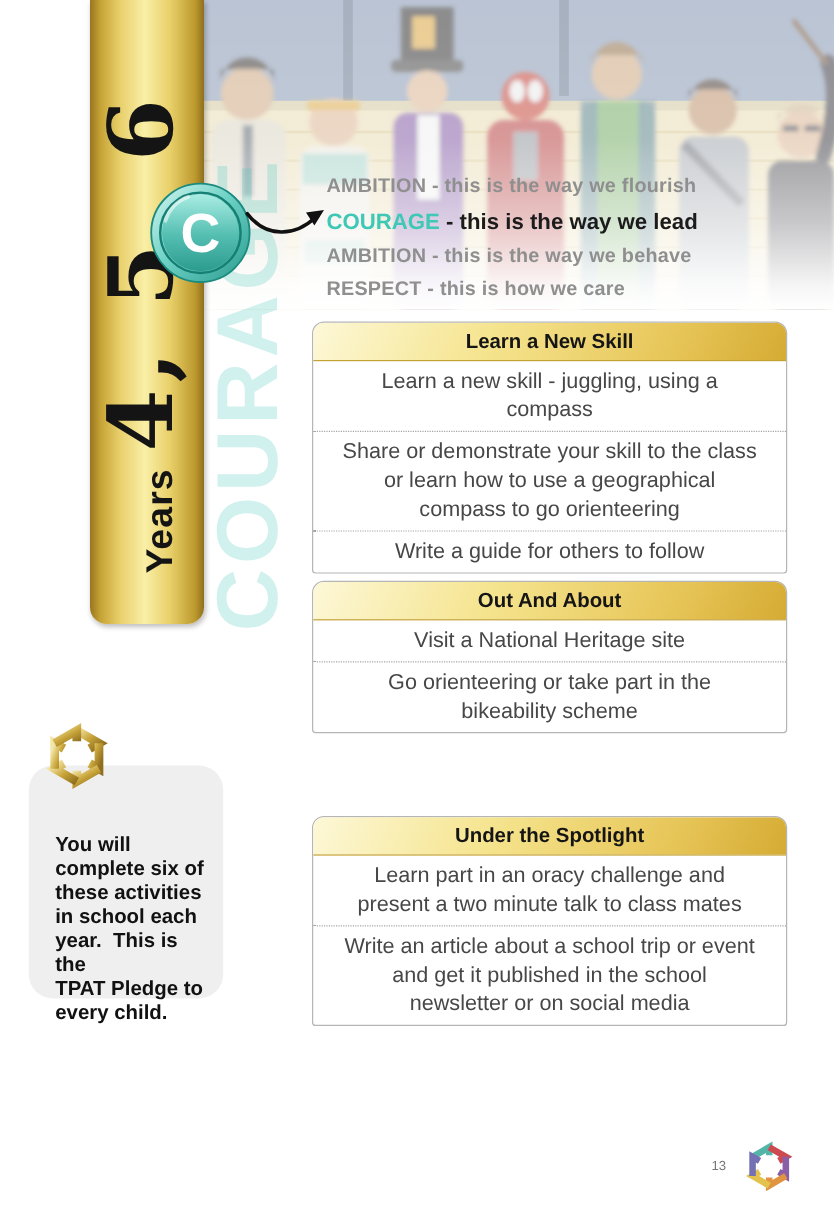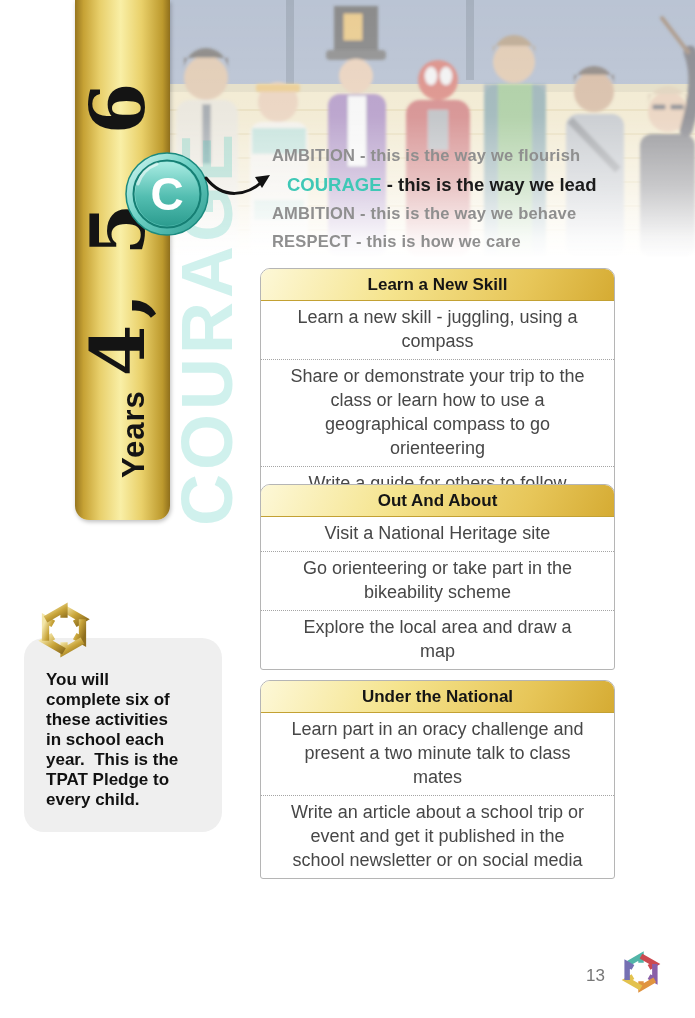--- a/index.html
+++ b/index.html
@@ -44,53 +44,53 @@
   }
   .banner-label{font-size:31px;font-weight:bold;letter-spacing:1px;}
   .banner-numbers{font-family:"DejaVu Serif",serif;font-weight:bold;font-size:74px;margin-left:14px;letter-spacing:6px;}
   
   .badge{position:absolute;left:124px;top:151px;width:86px;height:86px;}
   
   .arrow{position:absolute;left:203px;top:168px;width:72px;height:36px;}
   
   .values{position:absolute;left:272px;top:144px;width:400px;}
   .values .v-line{font-size:16.5px;color:#8f8f8f;margin-bottom:6px;line-height:22px;letter-spacing:0.2px;font-weight:bold;}
-  .values .v-courage{font-size:18.5px;font-weight:bold;line-height:25px;margin-bottom:5px;margin-left:15px;}
+  .values .v-courage{font-size:18.5px;font-weight:bold;line-height:25px;margin-bottom:5px;}
   .values .v-courage .term{color:#3fc8b6;}
   .values .v-courage .rest{color:#1b1b1b;}
   
   .card{
-    position:absolute;left:260px;width:355px;box-sizing:border-box;
+    position:absolute;left:260px;width:396px;box-sizing:border-box;
     background:#fff;border:1px solid #b5b5b5;border-radius:10px 10px 3px 3px;
     overflow:hidden;
   }
   .card-1{top:268px;} .card-2{top:484px;} .card-3{top:680px;}
   .card-header{
     height:31px;line-height:31px;text-align:center;
     font-size:17px;font-weight:bold;color:#151515;
     background:linear-gradient(115deg,#fdf8d8 0%,#f7e globalization 0,#f5e48e 38%,#e7c659 75%,#d5ab33 100%);
     background:linear-gradient(115deg,#fdf8d8 0%,#f5e48e 38%,#e7c659 75%,#d5ab33 100%);
     border-bottom:1px solid #c3a133;
   }
   .card-row{
     padding:5px 24px;text-align:center;font-size:18px;color:#474747;line-height:1.33;
   }
   .card-row + .card-row{border-top:1px dotted #a5a5a5;}
   
   .panel{
-    position:absolute;left:24px;top:638px;width:198px;height:194px;box-sizing:border-box;
+    position:absolute;left:24px;top:638px;width:162px;height:194px;box-sizing:border-box;
     background:#efefef;border-radius:20px;
-    padding:32px 12px 0 22px;
+    padding:56px 12px 0 22px;
   }
   .panel-text{
     font-size:17px;font-weight:bold;color:#111;line-height:20px;white-space:pre-wrap;
   }
   .gold-logo{position:absolute;left:36px;top:602px;width:56px;height:56px;}
   
-  .page-num{position:absolute;left:586px;top:966px;width:26px;text-align:left;font-size:17px;color:#777;}
+  .page-num{position:absolute;left:586px;top:966px;width:26px;text-align:center;font-size:11px;color:#777;}
   .color-logo{position:absolute;left:620px;top:951px;width:42px;height:42px;}
 </style>
 </head>
 <body>
 
 <div class="page">
 
   <div class="photo">
     <svg width="529" height="258" viewBox="0 0 529 258" preserveAspectRatio="none">
       <defs>
@@ -201,33 +201,32 @@
   <div class="values">
     <div class="v-line">AMBITION - this is the way we flourish</div>
     <div class="v-courage"><span class="term">COURAGE</span><span class="rest"> - this is the way we lead</span></div>
     <div class="v-line">AMBITION - this is the way we behave</div>
     <div class="v-line">RESPECT - this is how we care</div>
   </div>
 
   <div class="card card-1">
     <div class="card-header">Learn a New Skill</div>
     <div class="card-row">Learn a new skill - juggling, using a compass</div>
-    <div class="card-row">Share or demonstrate your trip to the class or learn how to use a geographical compass to go orienteering</div>
+    <div class="card-row">Share or demonstrate your skill to the class or learn how to use a geographical compass to go orienteering</div>
     <div class="card-row">Write a guide for others to follow</div>
   </div>
 
   <div class="card card-2">
     <div class="card-header">Out And About</div>
     <div class="card-row">Visit a National Heritage site</div>
     <div class="card-row">Go orienteering or take part in the bikeability scheme</div>
-    <div class="card-row">Explore the local area and draw a map</div>
   </div>
 
   <div class="card card-3">
-    <div class="card-header">Under the National</div>
+    <div class="card-header">Under the Spotlight</div>
     <div class="card-row">Learn part in an oracy challenge and present a two minute talk to class mates</div>
     <div class="card-row">Write an article about a school trip or event and get it published in the school newsletter or on social media</div>
   </div>
 
   <div class="panel">
     <div class="panel-text">You will
 complete six of
 these activities
 in school each
 year.  This is the

